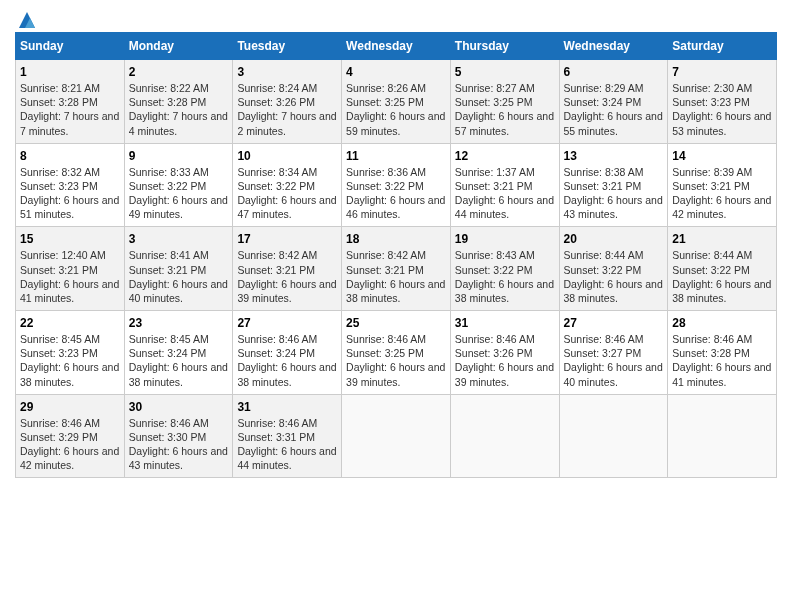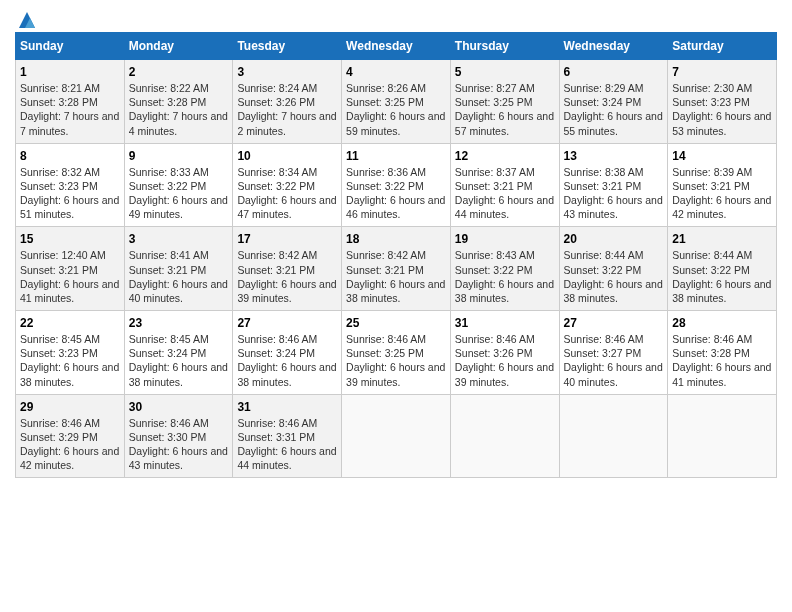--- a/index.html
+++ b/index.html
@@ -206,21 +206,21 @@
         <span class="day-number">11</span>
         <div class="day-info">
           <span>Sunrise: 8:36 AM</span><br>
           <span>Sunset: 3:22 PM</span><br>
           <span>Daylight: 6 hours and 46 minutes.</span>
         </div>
       </td>
           <td>
         <span class="day-number">12</span>
         <div class="day-info">
-          <span>Sunrise: 8:37 AM</span><br>
+          <span>Sunrise: 1:37 AM</span><br>
           <span>Sunset: 3:21 PM</span><br>
           <span>Daylight: 6 hours and 44 minutes.</span>
         </div>
       </td>
           <td>
         <span class="day-number">13</span>
         <div class="day-info">
           <span>Sunrise: 8:38 AM</span><br>
           <span>Sunset: 3:21 PM</span><br>
           <span>Daylight: 6 hours and 43 minutes.</span>

